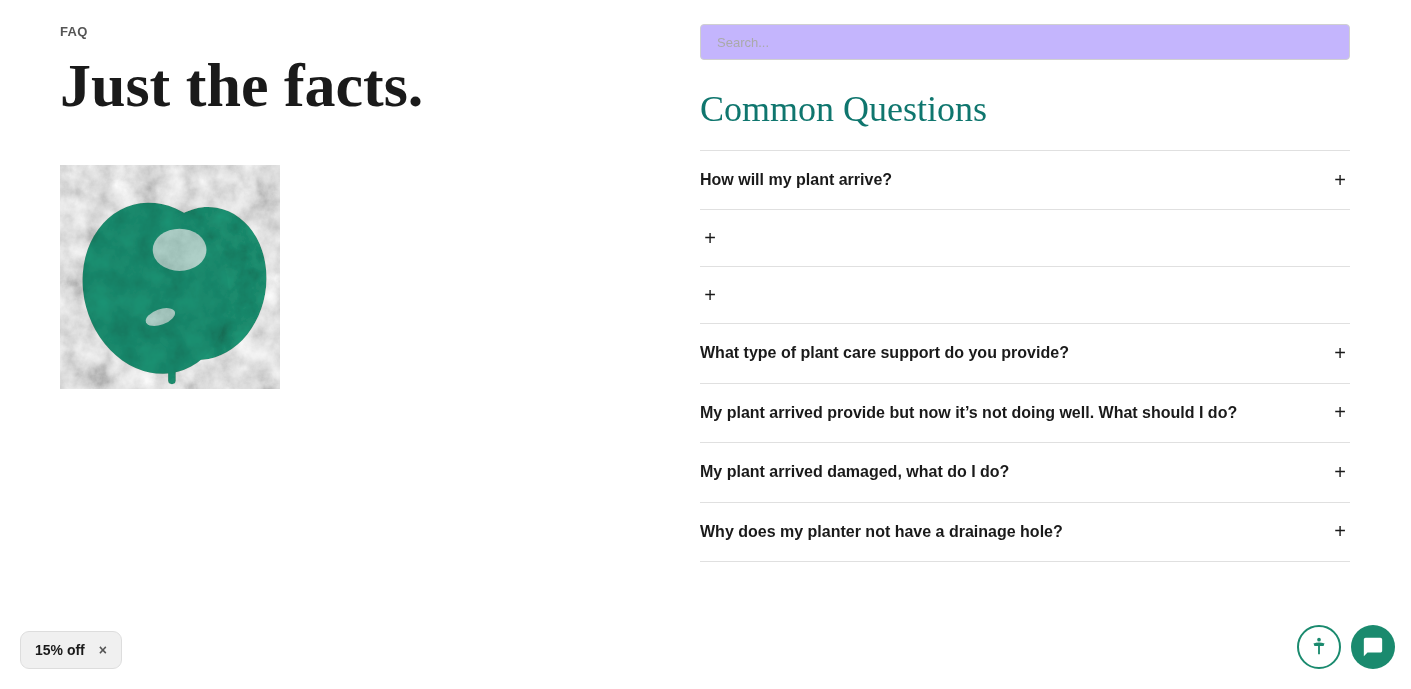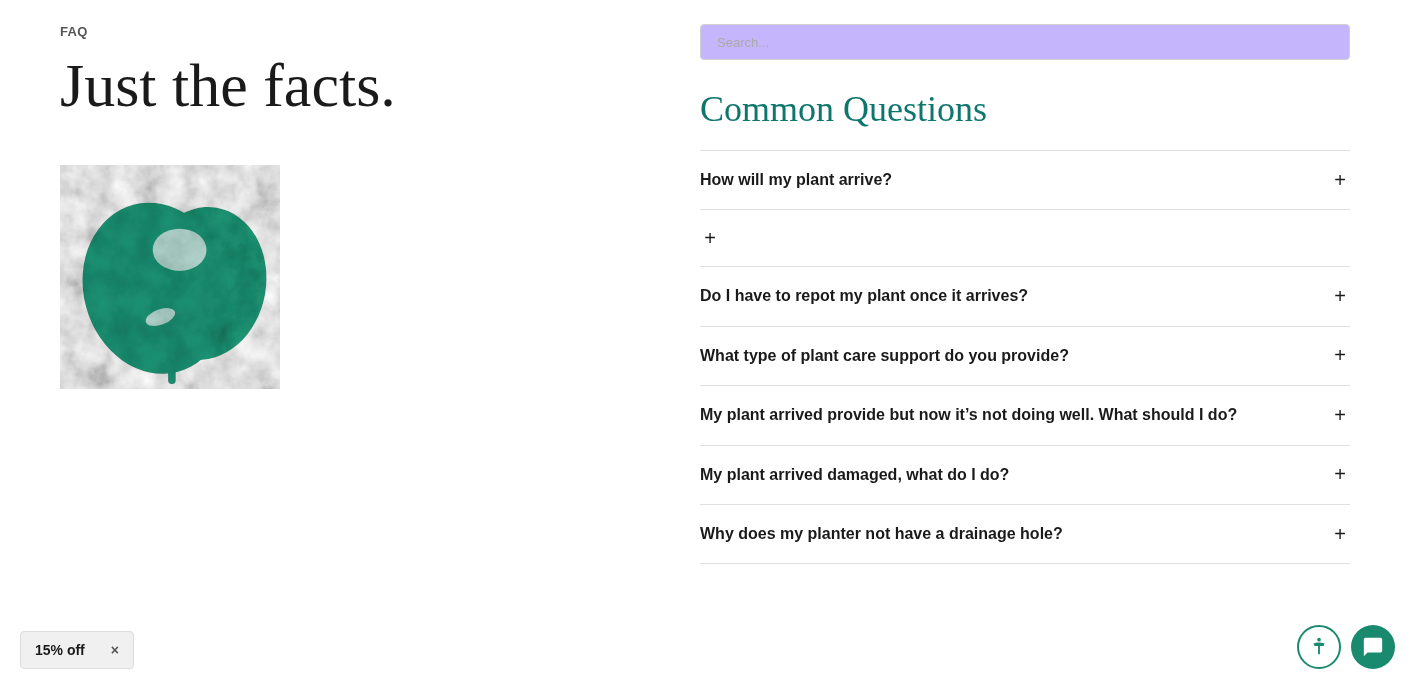--- a/index.html
+++ b/index.html
@@ -35,21 +35,21 @@
       font-size: 13px;
       color: #555;
       letter-spacing: 0.02em;
       margin-bottom: 12px;
       font-weight: bold;
     }
 
     .hero-title {
       font-family: Georgia, 'Times New Roman', serif;
       font-size: 62px;
-      font-weight: 400;
+      font-weight: 700;
       color: #1a1a1a;
       line-height: 1.1;
       margin-bottom: 30px;
     }
 
     .plant-illustration {
       margin-top: 10px;
       width: 220px;
       height: 220px;
     }
@@ -127,25 +127,25 @@
       font-weight: 300;
     }
 
     
     .discount-bar {
       position: fixed;
       bottom: 20px;
       left: 20px;
       background: #f0f0f0;
       border: 1px solid #ddd;
-      border-radius: 4px;
+      border-radius: 9px;
       padding: 10px 14px;
       display: flex;
       align-items: center;
-      gap: 26px;
+      gap: 14px;
       font-size: 14px;
       font-weight: 600;
       color: #1a1a1a;
       z-index: 100;
     }
 
     .discount-close {
       cursor: pointer;
       color: #555;
       font-size: 14px;
@@ -239,21 +239,20 @@
 
     <div class="faq-list">
     <div class="faq-item">
           <span class="faq-question">How will my plant arrive?</span>
           <span class="faq-toggle">+</span>
         </div>
         <div class="faq-item">
           <span class="faq-toggle">+</span>
         </div>
         <div class="faq-item">
-          <span class="faq-question">Do I have to repot my plant once it arrives?</span>
           <span class="faq-toggle">+</span>
         </div>
         <div class="faq-item">
           <span class="faq-question">What type of plant care support do you provide?</span>
           <span class="faq-toggle">+</span>
         </div>
         <div class="faq-item">
           <span class="faq-question">My plant arrived provide but now it’s not doing well. What should I do?</span>
           <span class="faq-toggle">+</span>
         </div>

